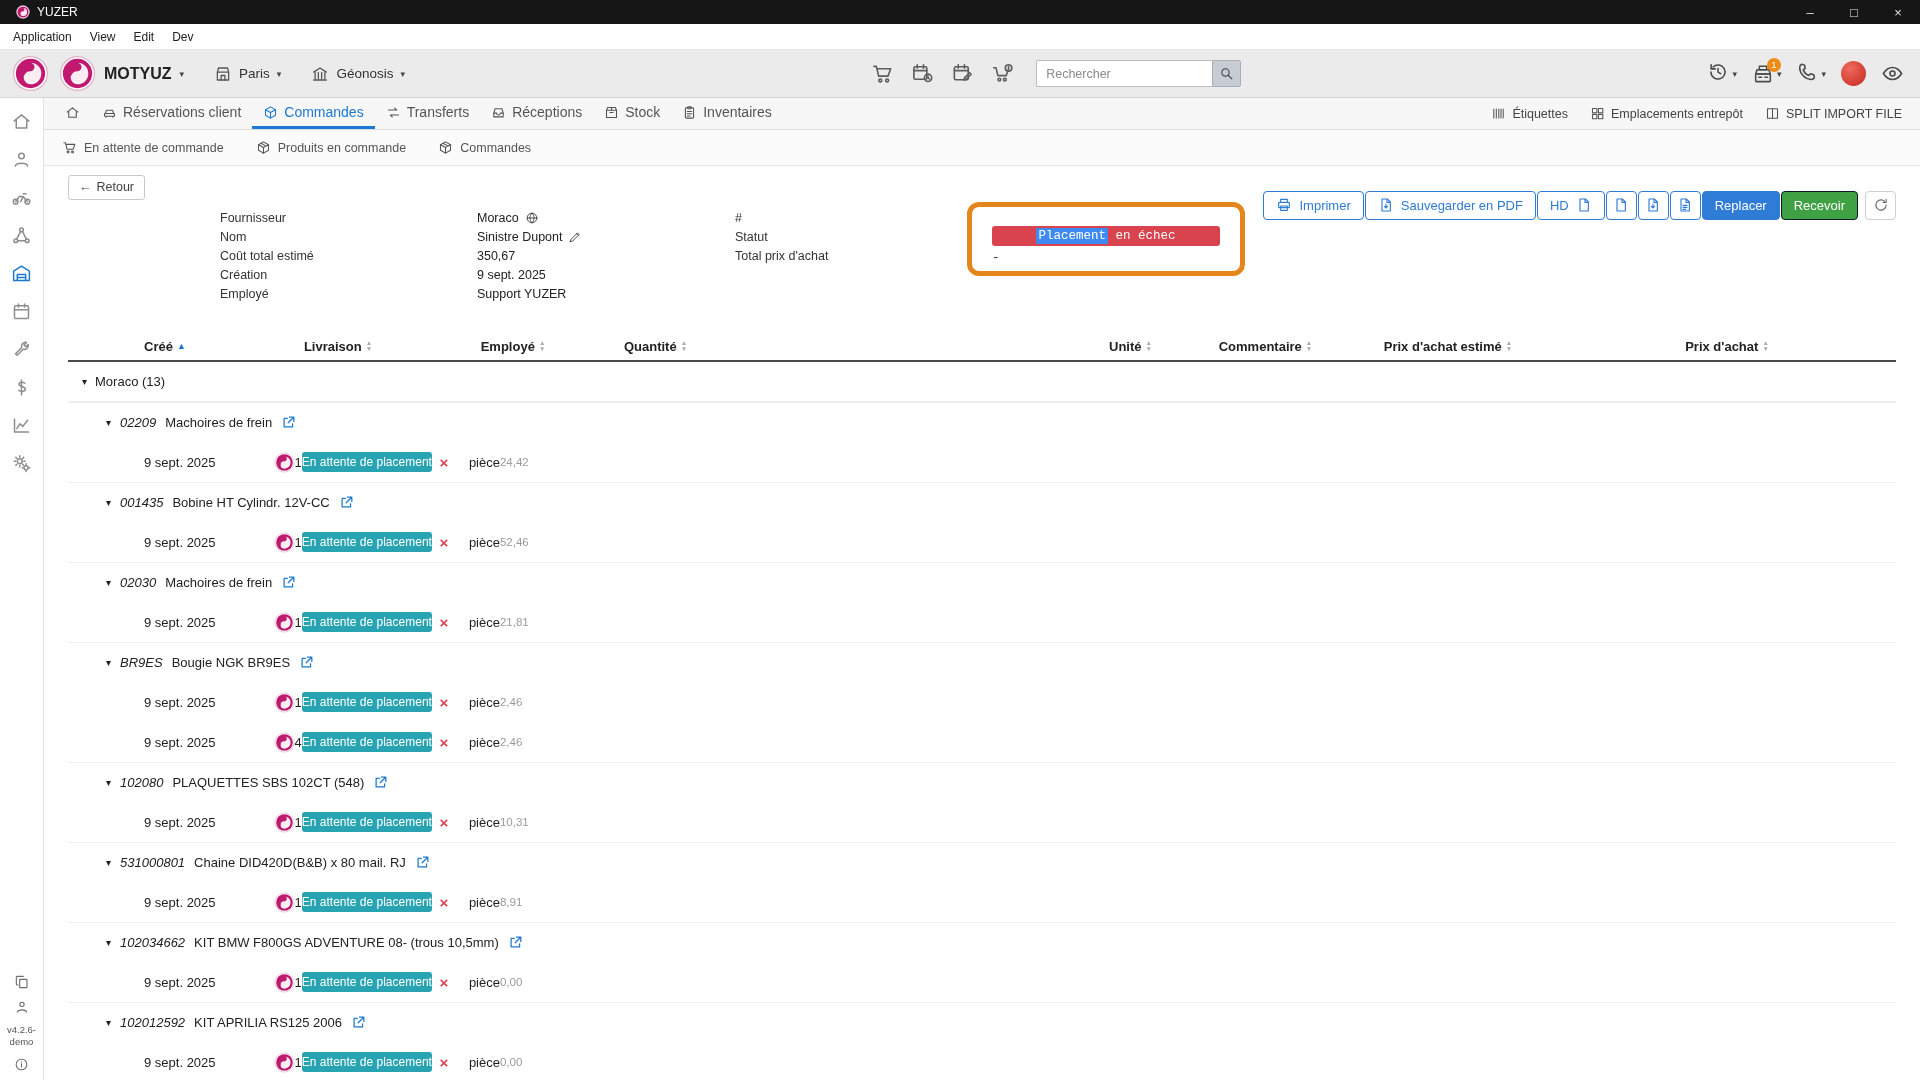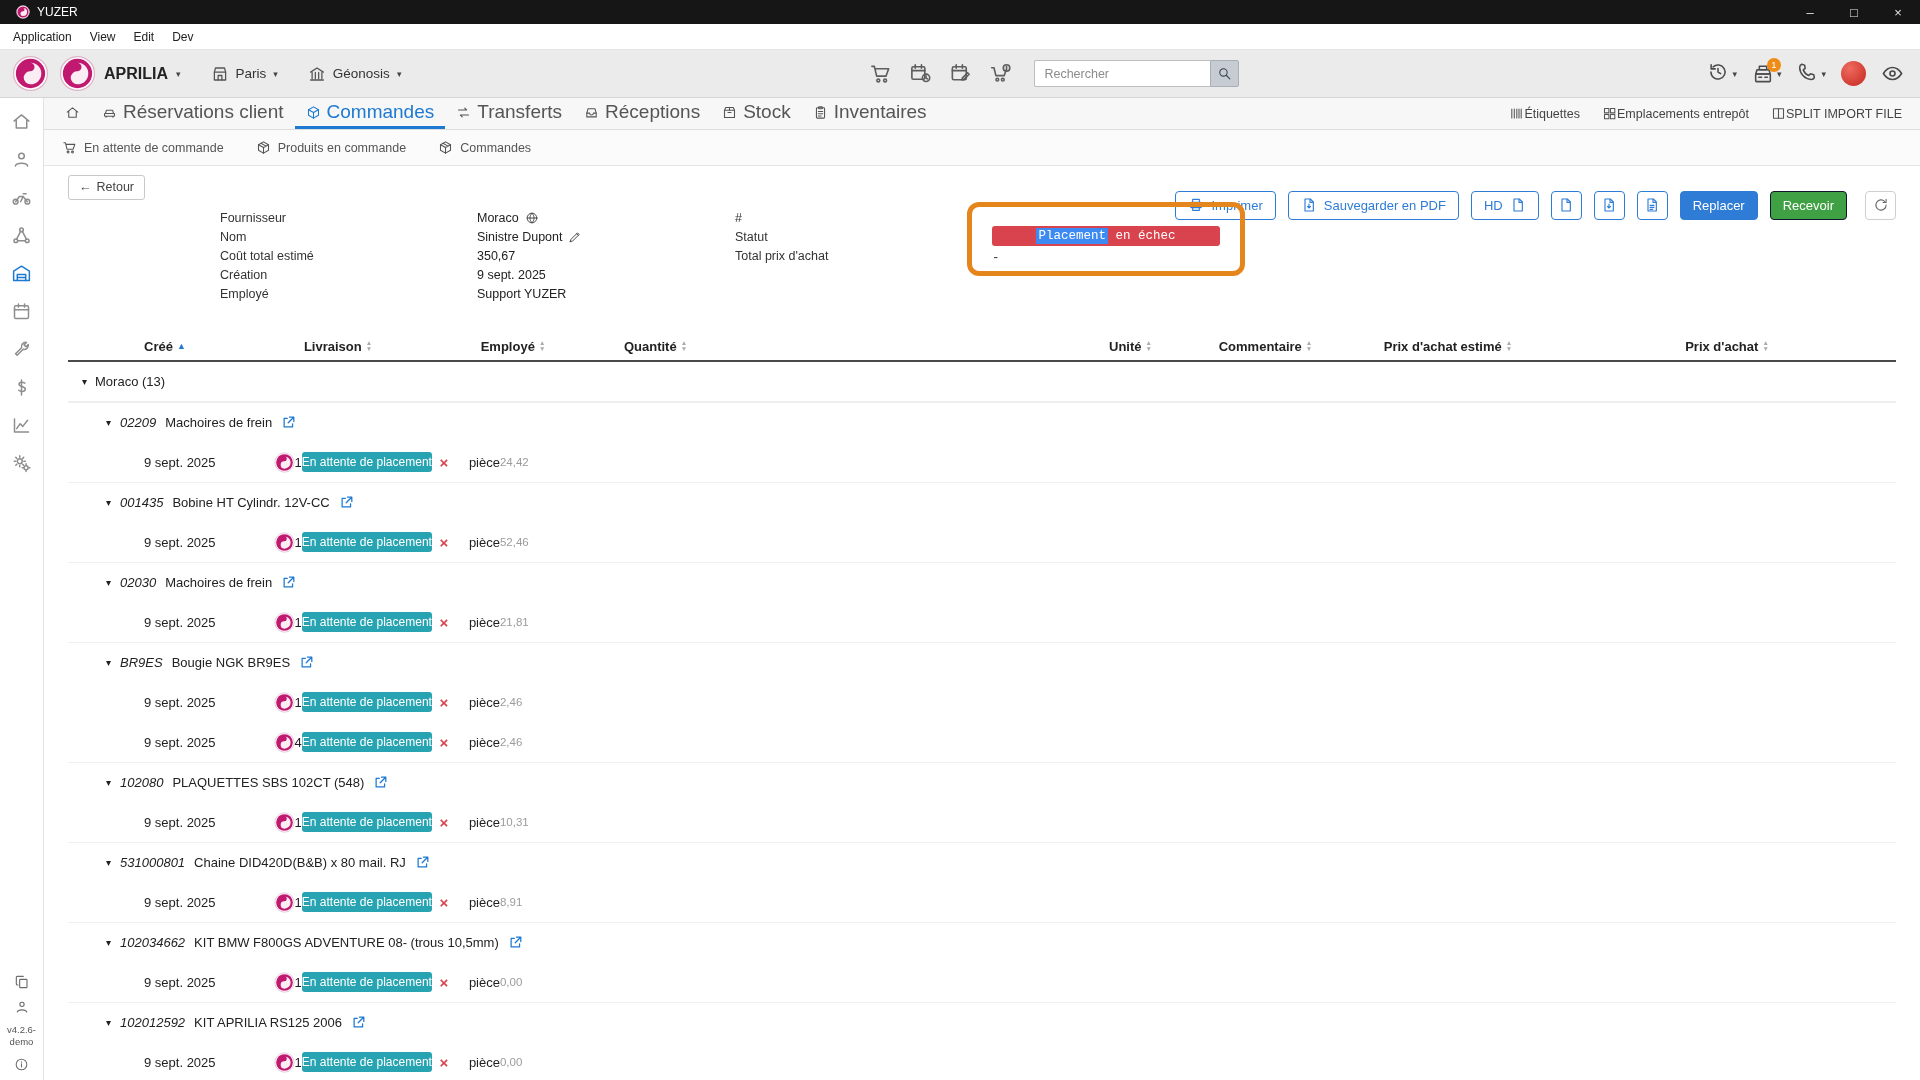--- a/index.html
+++ b/index.html
@@ -59,38 +59,38 @@
   .side-item.active .ic { color:#1d79d2; }
   .side-bottom { margin-top:auto; display:flex; flex-direction:column; align-items:center; gap:9px; }
   .side-bottom .ic { width:16px; height:16px; color:#6d6d6d; }
   .version { font-size:9.5px; color:#555; text-align:center; line-height:1.25; width:38px; }
 
   .main { flex:1; display:flex; flex-direction:column; min-width:0; background:#fff; }
 
   
   .tabbar { height:32px; background:#f7f7f7; border-bottom:1px solid #ddd; display:flex; align-items:stretch; padding:0 10px; }
   .tabs-left { display:flex; align-items:stretch; }
-  .tab { display:flex; align-items:center; gap:6px; padding:0 11px; font-size:19px; color:#555;
+  .tab { display:flex; align-items:center; gap:6px; padding:0 11px; font-size:14px; color:#555;
          border-bottom:3px solid transparent; }
   .tab .ic { width:15px; height:15px; }
   .tab.active { color:#1d79d2; border-bottom-color:#1d79d2; }
   .tabs-right { margin-left:auto; display:flex; align-items:center; gap:22px; padding-right:8px; }
-  .tab-r { display:flex; align-items:center; font-size:12.5px; color:#444; }
+  .tab-r { display:flex; align-items:center; gap:6px; font-size:12.5px; color:#444; }
   .tab-r .ic { width:15px; height:15px; color:#555; }
   .subtabbar { height:36px; background:#fbfbfb; border-bottom:1px solid #e6e6e6; display:flex; align-items:center;
                gap:32px; padding:0 18px; font-size:12.5px; color:#555; }
   .subtab { display:flex; align-items:center; gap:7px; }
   .subtab .ic { width:15px; height:15px; }
 
   
   .content { flex:1; padding:6px 24px 0; position:relative; overflow:hidden; }
   .content-head { display:flex; align-items:center; height:30px; }
   .btn-back { height:25px; padding:0 10px; font-size:12.5px; border:1px solid #c9c9c9; background:#fff;
               border-radius:3px; color:#444; display:inline-flex; align-items:center; gap:5px; font-family:inherit; }
-  .actions { margin-left:auto; display:flex; gap:12px; align-items:center;margin-top:36px; }
+  .actions { margin-left:auto; display:flex; gap:1px; align-items:center;margin-top:36px; }
   .btn { height:29px; border-radius:4px; font-size:13px; display:inline-flex; align-items:center; gap:7px;
          padding:0 12px; font-family:inherit; }
   .btn .ic { width:16px; height:16px; }
   .btn.outline { background:#fff; border:1px solid #2e7cd6; color:#2e7cd6; }
   .btn.sq { width:31px; padding:0; justify-content:center; }
   .btn.solid-blue { background:#2e7cd6; border:1px solid #2e7cd6; color:#fff; }
   .btn.solid-green { background:#3fa044; border:1px solid #0f172a; color:#fff; }
   .btn.ghost { background:#fff; border:1px solid #cfcfcf; color:#6a6a6a; margin-left:6px; }
 
   
@@ -353,21 +353,21 @@
     </div>
 
   <div class="toolbar">
     <svg class="avatar-lg">
         <use href="#yuzer-logo"></use>
       </svg>
     <div class="company">
       <svg class="avatar-lg">
           <use href="#yuzer-logo"></use>
         </svg>
-      <span>APRILIA</span>
+      <span>MOTYUZ</span>
       <span class="caret">▾</span>
     </div>
     <div class="picker">
       <svg class="ic">
           <use href="#shop-icon"></use>
         </svg>
       <span>Paris</span>
       <span class="caret">▾</span>
     </div>
     <div class="picker">

